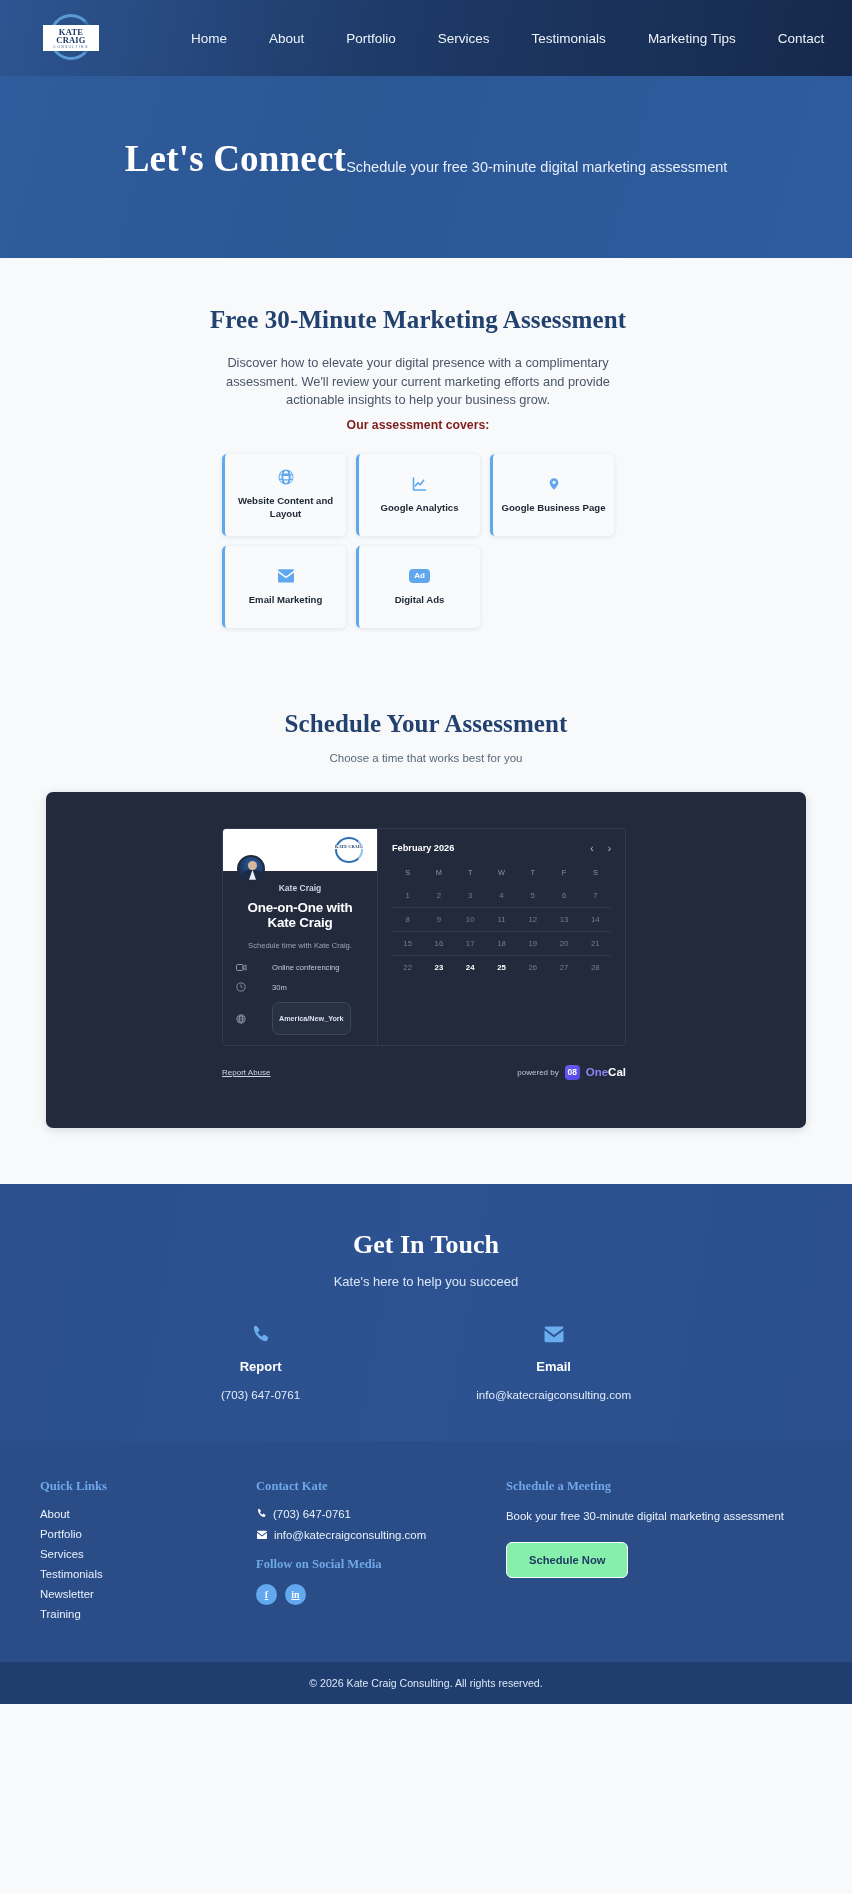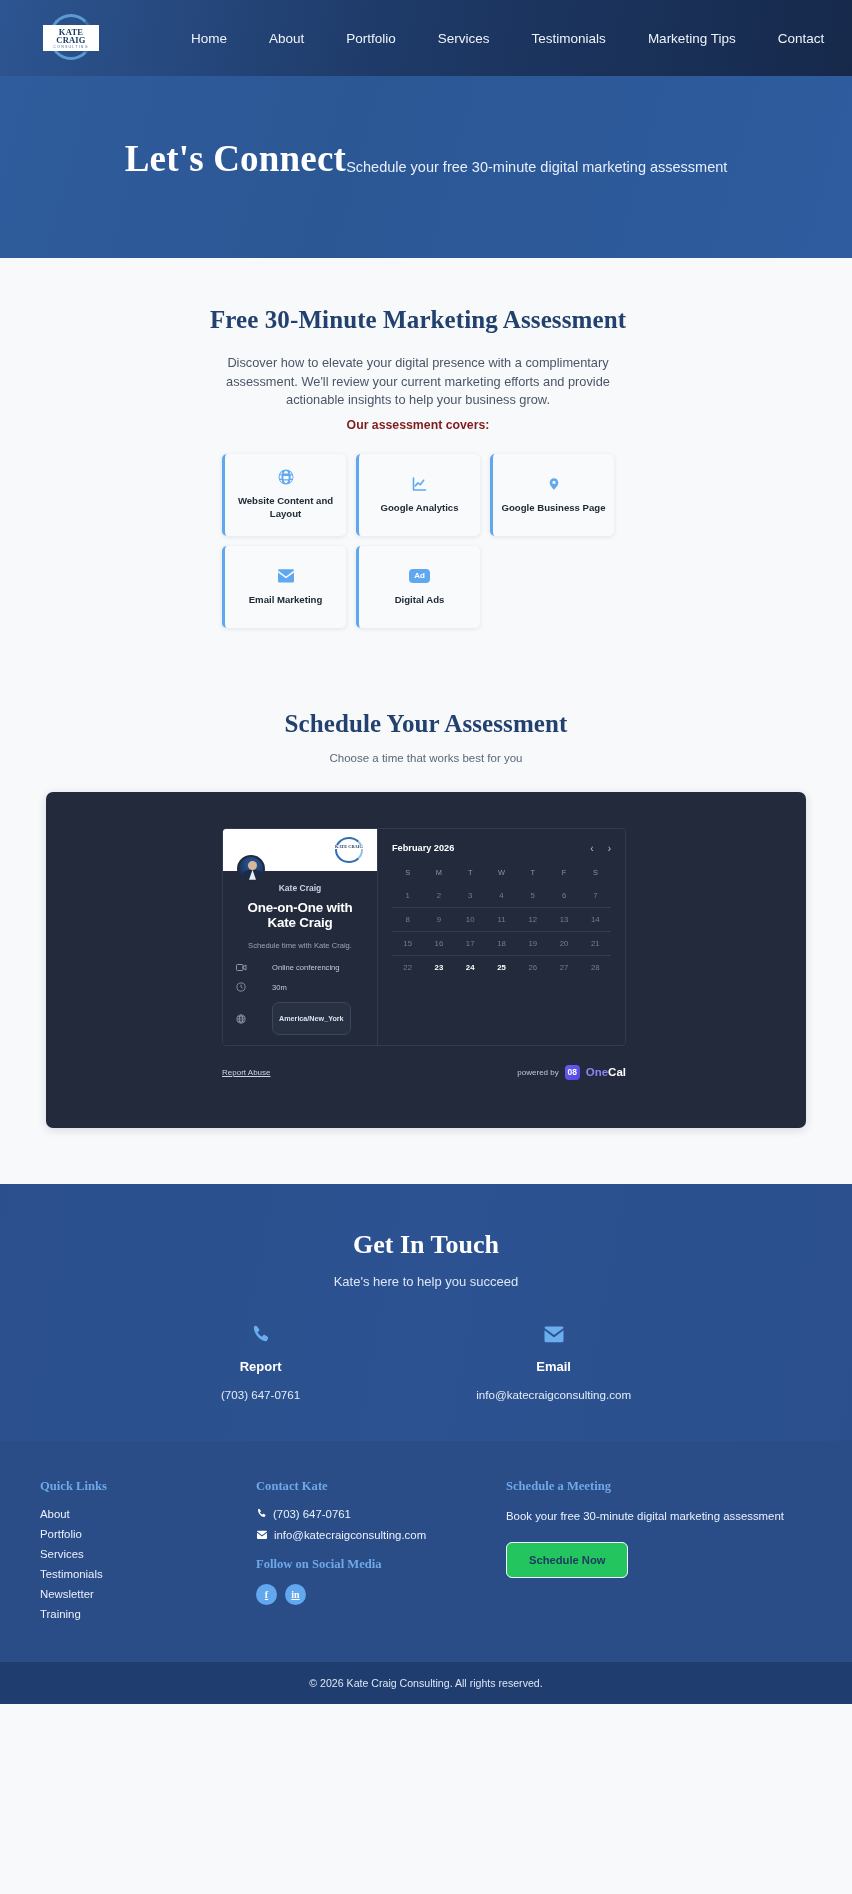--- a/index.html
+++ b/index.html
@@ -282,21 +282,21 @@
     width: 21px; height: 21px; border-radius: 50%;
     background: #62a8ef; color: #fff;
     display: flex; align-items: center; justify-content: center;
     font-size: 10px; font-weight: 700;
     font-family: "Liberation Serif", serif;
   }
   .fcol .ftext { color: #eaf1fb; font-size: 11.4px; line-height: 1.5; }
   .sched-btn {
     margin-top: 17px;
     display: inline-block;
-    background: #22c55e;
+    background: #86efac;
     border: 1.5px solid #ffffff;
     border-radius: 6px;
     color: #1f3a63; font-size: 11.2px; font-weight: 700;
     padding: 11px 22px;
     cursor: pointer;
   }
   .copyright {
     background: #1f3d6e;
     padding: 15px 0; text-align: center;
     color: #dce7f6; font-size: 10.6px;

